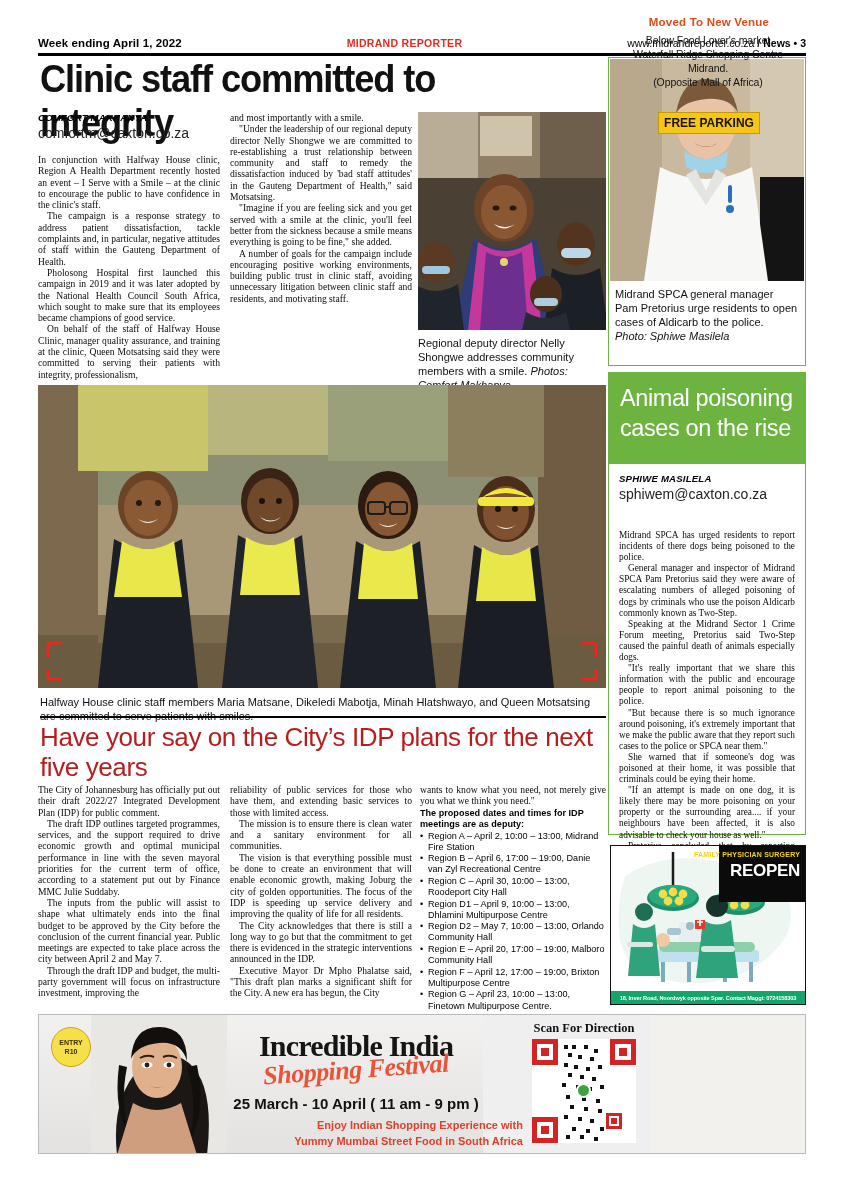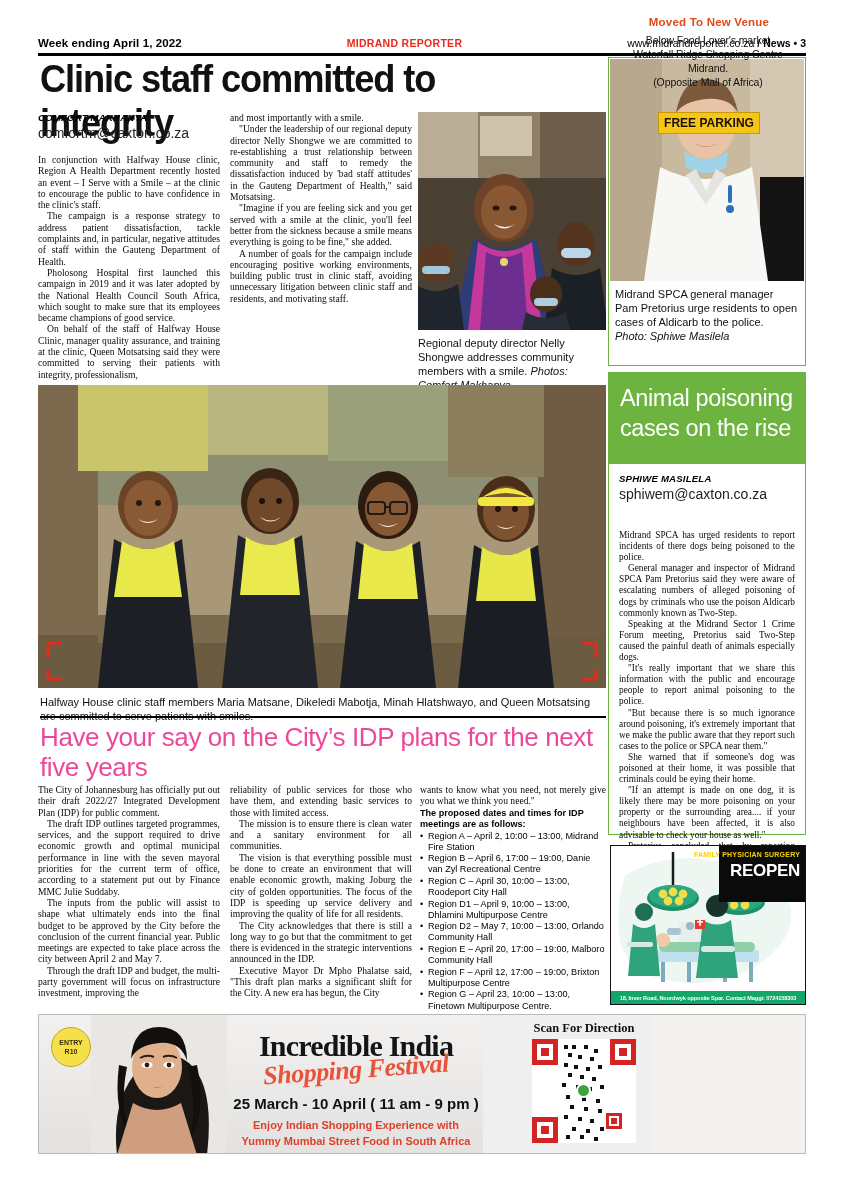--- a/index.html
+++ b/index.html
@@ -105,21 +105,21 @@
   .ar-badge .brand .ar { background:#e8291c; color:#fff; padding:0 2px; }
   .cap-group { position:absolute; left:40px; top:695px; width:566px; }
 
   .rule-thin { position:absolute; background:#000; }
 
   
   .headline-2 {
     position:absolute; left:40px; top:722px; width:566px;
     font-family:"Liberation Sans", sans-serif;
     font-weight:400; font-size:26px; line-height:30px;
-    letter-spacing:-.4px; color:#ec4899;
+    letter-spacing:-.4px; color:#b91c1c;
   }
   .a2c1 { position:absolute; left:38px; top:784px; width:182px; }
   .a2c2 { position:absolute; left:230px; top:784px; width:182px; }
   .a2c3 { position:absolute; left:420px; top:784px; width:186px; }
   .idp-lead { font-family:"Liberation Sans", sans-serif; font-size:9.1px; line-height:11px; font-weight:bold; color:#000; margin-top:1px; }
   .idp-list { font-family:"Liberation Sans", sans-serif; font-size:9.1px; line-height:11.1px; color:#000; list-style:none; margin-top:1px; }
   .idp-list li { padding-left:8px; position:relative; margin-bottom:.5px; }
   .idp-list li:before { content:"•"; position:absolute; left:0; top:0; }
 
   
@@ -160,21 +160,21 @@
     position:absolute; left:190px; top:40px; width:254px; text-align:center;
     font-family:"Liberation Serif", serif; font-style:italic; font-weight:bold;
     font-size:26px; color:#e8533a; letter-spacing:-.5px;
     transform: rotate(-4deg);
   }
   .ad-dates {
     position:absolute; left:190px; top:80px; width:254px; text-align:center;
     font-family:"Liberation Sans", sans-serif; font-weight:bold; font-size:15px; color:#111;
   }
   .ad-sub1, .ad-sub2 {
-    position:absolute; left:150px; width:334px; text-align:center;
+    position:absolute; left:150px; width:334px; text-align:right;
     font-family:"Liberation Sans", sans-serif; font-weight:bold; font-size:11px; color:#e0402a;
   }
   .ad-sub1 { top:104px; }
   .ad-sub2 { top:120px; }
 
   .scan-wrap { position:absolute; left:483px; top:6px; width:124px; }
   .scan-title {
     font-family:"Liberation Serif", serif; font-weight:bold; font-size:12.5px; color:#111; text-align:center;
   }
   .qr { position:relative; margin:3px auto 0; width:104px; height:104px; background:#fff; }
@@ -413,21 +413,21 @@
     <p class="first">reliability of public services for those who have them, and extending basic services to those with limited access.</p>
     <p>The mission is to ensure there is clean water and a sanitary environment for all communities.</p>
     <p>The vision is that everything possible must be done to create an environment that will enable economic growth, making Joburg the city of golden opportunities. The focus of the IDP is speeding up service delivery and improving the quality of life for all residents.</p>
     <p>The City acknowledges that there is still a long way to go but that the commitment to get there is evidenced in the strategic interventions announced in the IDP.</p>
     <p>Executive Mayor Dr Mpho Phalatse said, "This draft plan marks a significant shift for the City. A new era has begun, the City</p>
   </div>
   <div class="a2c3">
     <div class="body-col">
       <p class="first">wants to know what you need, not merely give you what we think you need."</p>
     </div>
-    <div class="idp-lead">The proposed dates and times for IDP meetings are as follows:</div>
+    <div class="idp-lead">The proposed dates and times for IDP meetings are as deputy:</div>
     <ul class="idp-list">
       <li>Region A – April 2, 10:00 – 13:00, Midrand Fire Station</li>
       <li>Region B – April 6, 17:00 – 19:00, Danie van Zyl Recreational Centre</li>
       <li>Region C – April 30, 10:00 – 13:00, Roodeport City Hall</li>
       <li>Region D1 – April 9, 10:00 – 13:00, Dhlamini Multipurpose Centre</li>
       <li>Region D2 – May 7, 10:00 – 13:00, Orlando Community Hall</li>
       <li>Region E – April 20, 17:00 – 19:00, Malboro Community Hall</li>
       <li>Region F – April 12, 17:00 – 19:00, Brixton Multipurpose Centre</li>
       <li>Region G – April 23, 10:00 – 13:00, Finetown Multipurpose Centre.</li>
     </ul>

